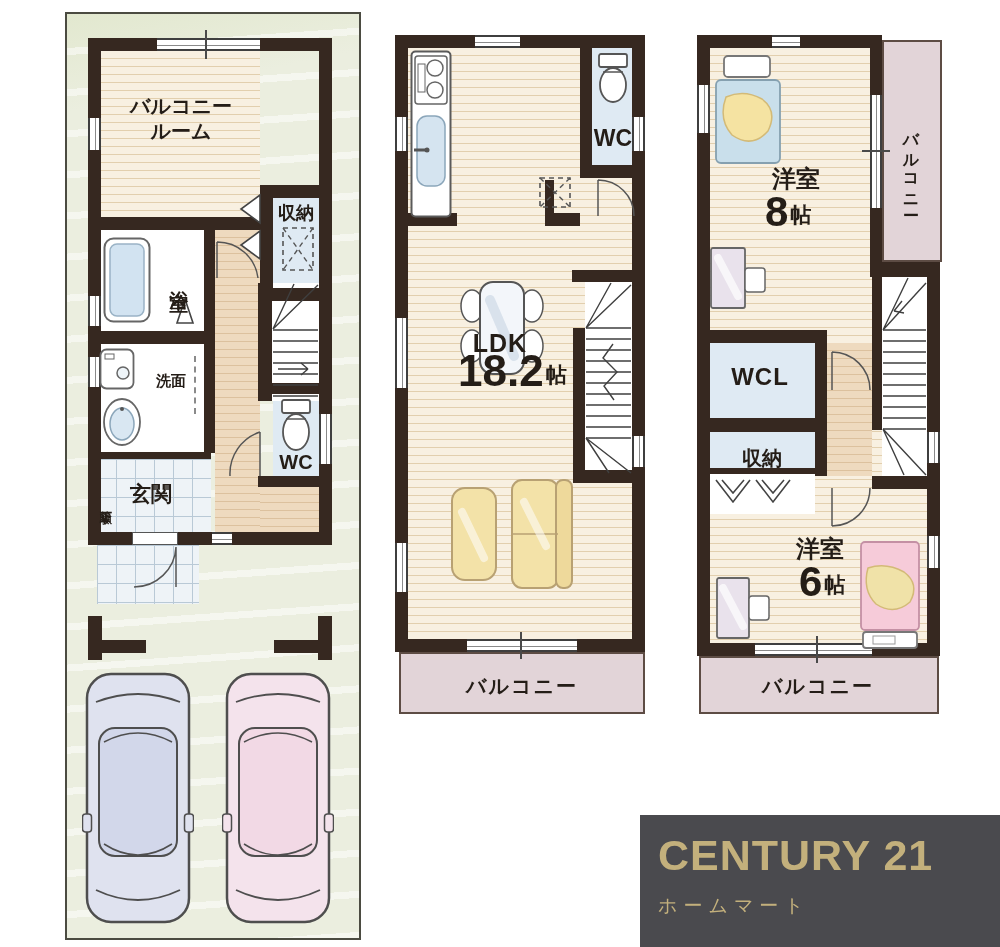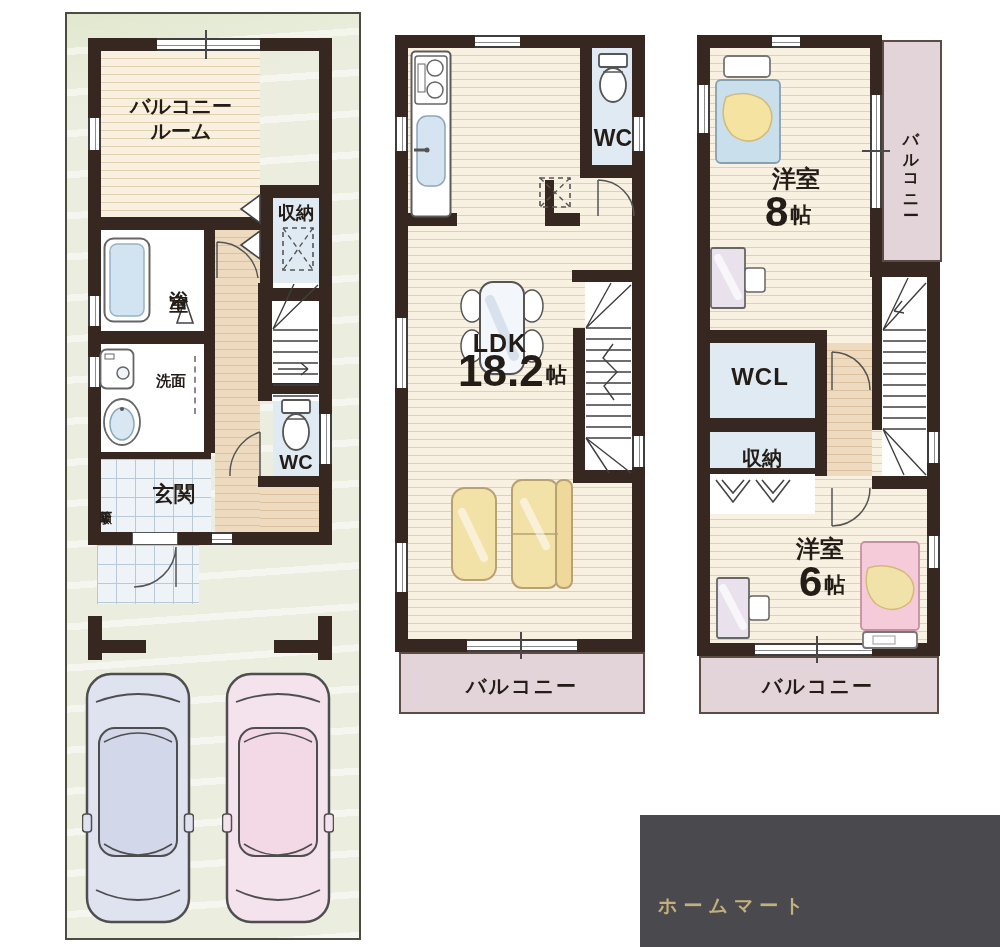--- a/index.html
+++ b/index.html
@@ -27,21 +27,21 @@
   .sz .unit{font-size:21px;padding-bottom:3px;padding-left:2px;}
   .lot{position:absolute;box-sizing:border-box;border:2px solid #4b4b41;
        background:linear-gradient(168deg,#e2e8cf 0%,#ebeedf 10%),#e8ecda;
        background-color:#e8ecda;}
   .lot::after{content:"";position:absolute;inset:0;
        background:repeating-linear-gradient(176deg,rgba(255,255,255,0) 0 34px,rgba(255,255,255,.5) 34px 41px);}
   .leaf{position:absolute;background:#fff;border:1.5px solid #555;box-sizing:border-box;}
   .dashv{position:absolute;border-left:2px dashed #8a8a8a;}
   .logo{position:absolute;display:block;}
   .brand{position:absolute;font-weight:700;letter-spacing:1px;}
-  .shop{position:absolute;font-weight:700;letter-spacing:6px;}
+  .shop{position:absolute;font-weight:400;letter-spacing:6px;}
 </style>
 </head>
 <body>
 
 <div id="app">
 
   <div>
     <div class="lot" style="left:65px;top:12px;width:296px;height:928px;"></div>
 
     <div class="w" style="left:88px;top:616px;width:14px;height:44px;"></div>
@@ -134,21 +134,21 @@
       </g>
     </svg>
 
     <div class="lb" style="left:116px;top:94px;width:130px;height:56px;font-size:20px;">
       <span style="display:block;">バルコニー</span>
       <span style="display:block;">ルーム</span>
     </div>
     <div class="lb" style="left:272px;top:202px;width:48px;font-size:18px;">収納</div>
     <div class="lb vert" style="left:167px;top:245px;height:66px;font-size:19px;letter-spacing:2px;">浴室</div>
     <div class="lb" style="left:139px;top:372px;width:64px;font-size:15px;">洗面</div>
-    <div class="lb" style="left:142px;top:481px;width:64px;font-size:21px;">玄関</div>
+    <div class="lb" style="left:119px;top:481px;width:64px;font-size:21px;">玄関</div>
     <div class="lb vert" style="left:98px;top:473px;height:58px;font-size:12px;">下駄箱</div>
     <div class="lb" style="left:274px;top:450px;width:44px;font-size:20px;">WC</div>
 
     <svg class="a" style="left:82px;top:666px;" width="112" height="262" viewBox="0 0 112 262">
       <rect x="5" y="8" width="102" height="248" rx="24" fill="#dfe2ef" stroke="#4e4e4e" stroke-width="2.5"></rect>
       <path d="M14,36 Q56,20 98,36" fill="none" stroke="#4e4e4e" stroke-width="1.8"></path>
       <rect x="17" y="62" width="78" height="128" rx="16" fill="#d2d7ea" stroke="#4e4e4e" stroke-width="2"></rect>
       <path d="M22,76 Q56,58 90,76 M22,178 Q56,200 90,178" fill="none" stroke="#4e4e4e" stroke-width="1.5"></path>
       <path d="M14,224 Q56,244 98,224" fill="none" stroke="#4e4e4e" stroke-width="1.8"></path>
       <rect x="0.5" y="148" width="9" height="18" rx="3" fill="#dfe2ef" stroke="#4e4e4e" stroke-width="1.5"></rect>
@@ -334,16 +334,17 @@
     <div class="lb" style="left:733px;top:446px;width:58px;font-size:20px;">収納</div>
     <div class="lb" style="left:792px;top:534px;width:56px;font-size:24px;">洋室</div>
     <div class="sz" style="left:799px;top:562px;">
       <span class="big" style="font-size:42px;">6</span>
       <span class="unit">帖</span>
     </div>
     <div class="lb" style="left:760px;top:674px;width:116px;font-size:20px;letter-spacing:2px;">バルコニー</div>
   </div>
 
   <div class="logo" style="left:640px;top:815px;width:360px;height:132px;background:#4a4a4e;">
+    <div class="brand" style="left:18px;top:16px;font-size:43px;color:#c3b07c;">CENTURY 21</div>
     <div class="shop" style="left:18px;top:78px;font-size:19px;color:#c3b07c;">ホームマート</div>
   </div>
 
 </div>
 
 </body></html>

